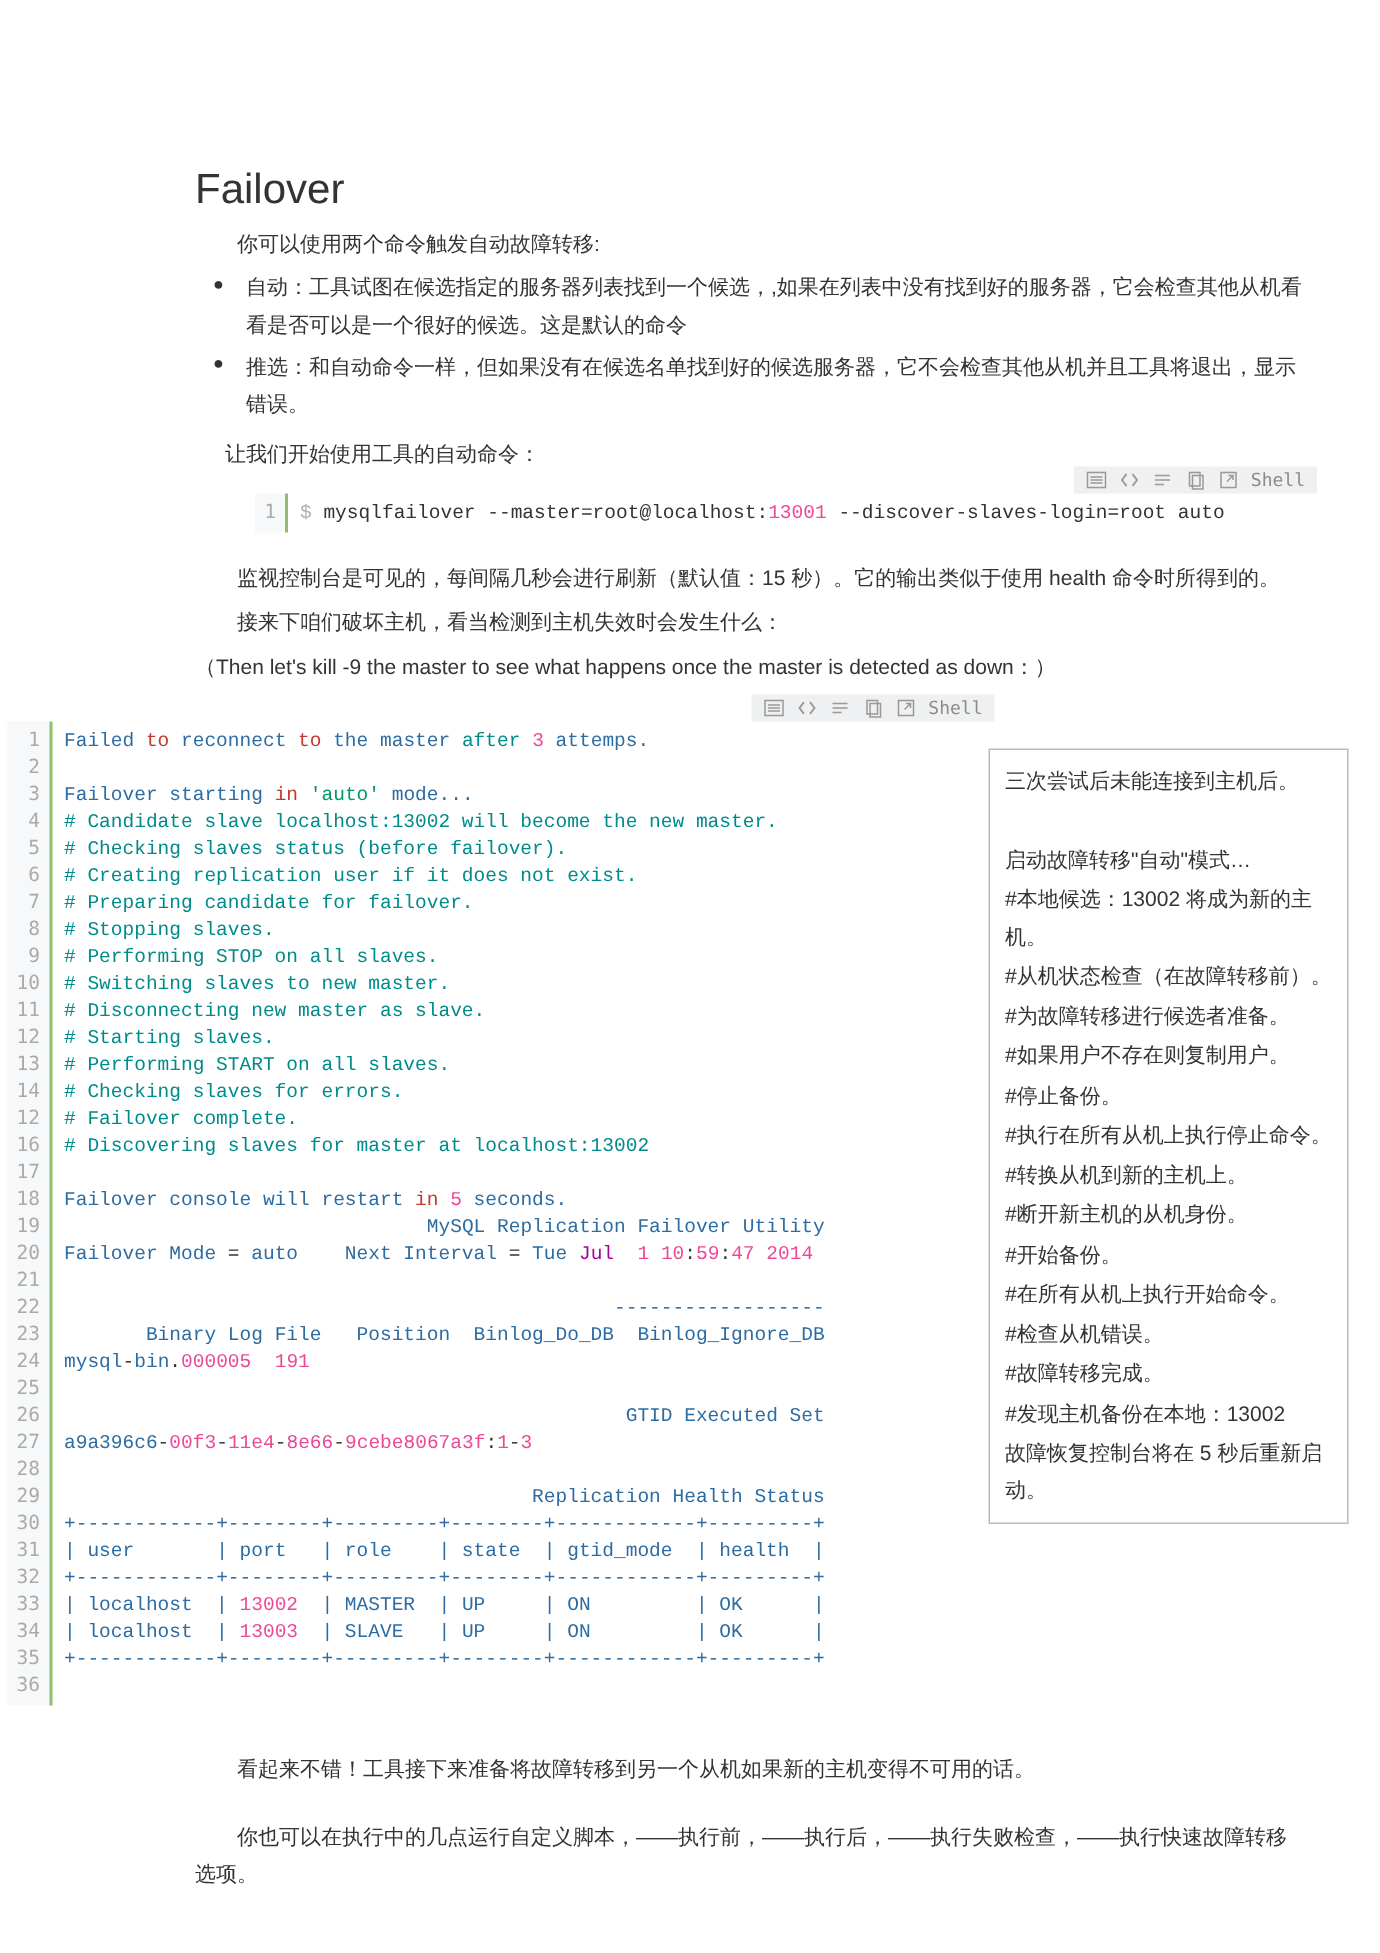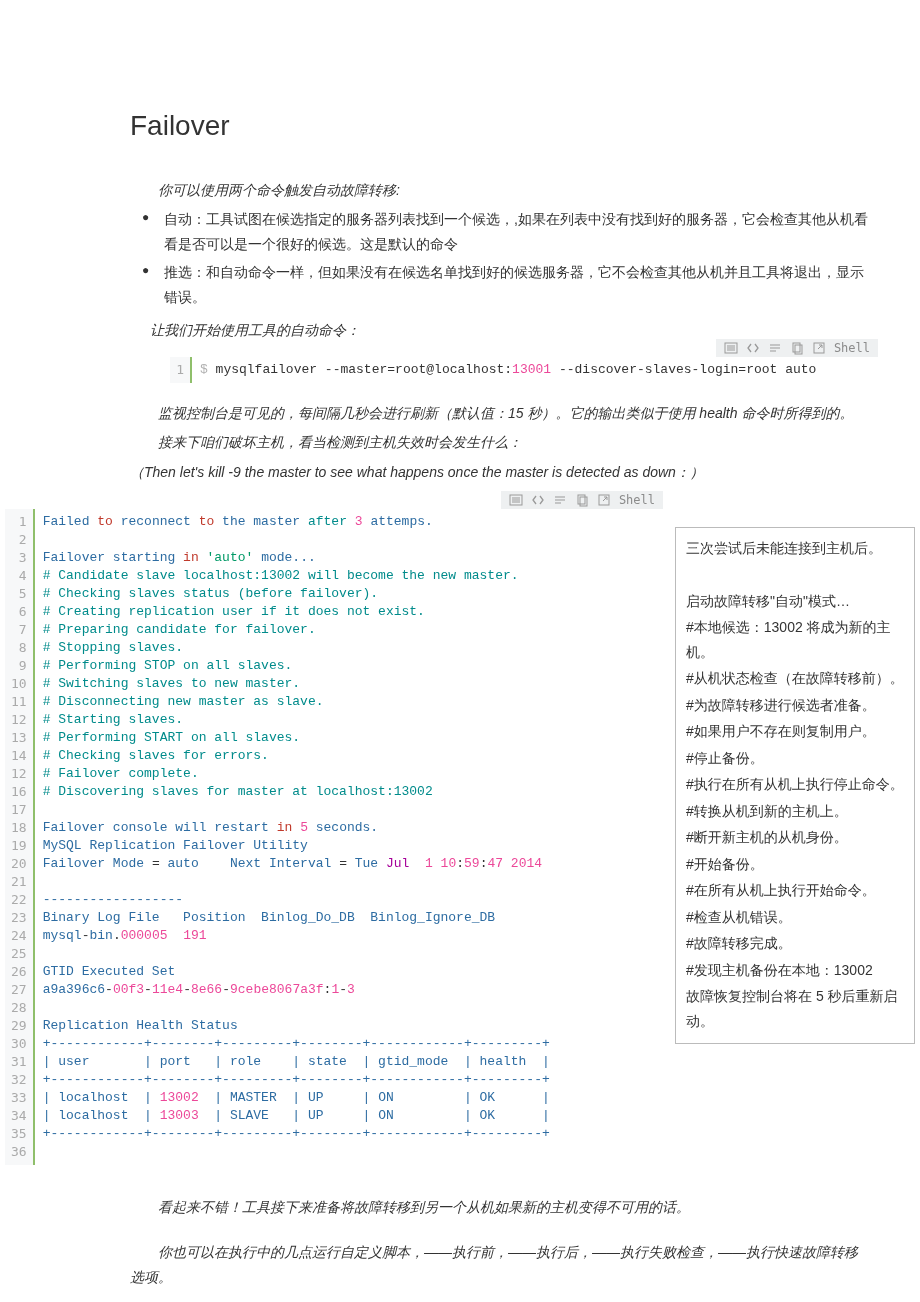--- a/index.html
+++ b/index.html
@@ -1,44 +1,44 @@
 <!DOCTYPE html>
 <html><head>
 <meta charset="utf-8">
 <style>
   * { margin: 0; padding: 0; box-sizing: border-box; }
   body { background: #fff; font-family: "Microsoft YaHei", Arial, sans-serif; font-size: 14px; color: #333; width: 920px; }
   .page { padding: 110px 50px 60px 130px; }
-  h1 { font-size: 28px; font-weight: 400; margin-bottom: 36px; color: #333; }
-  .para { margin-bottom: 4px; line-height: 1.8; font-style: italic; }
+  h1 { font-size: 28px; font-weight: 400; margin-bottom: 8px; color: #333; }
+  .para { margin-bottom: 4px; line-height: 1.8; }
   .indent { text-indent: 2em; }
   .para-left { padding-left: 20px; }
   ul.bullets { list-style: none; margin: 4px 0 8px 8px; }
   ul.bullets li { position: relative; padding-left: 26px; line-height: 1.8; margin-bottom: 2px; }
   ul.bullets li::before { content: "●"; position: absolute; left: 4px; top: 0; font-size: 12px; }
 
   .codeblock { position: relative; margin: 14px 0 18px -90px; width: calc(100% + 120px); }
   .code-toolbar { position: absolute; right: 2px; top: -20px; background: #eef0f1; font-family: Consolas, monospace; font-size: 12px; color: #8b8b8b; padding: 2px 8px; display: flex; align-items: center; gap: 8px; }
   .gutter { float: left; background: #f7f8f9; padding: 4px 6px; text-align: right; font-family: Consolas, monospace; font-size: 13px; color: #aaa; min-width: 22px; }
   .gutter .ln { display: block; line-height: 18px; }
   .gutter-border { border-right: 2px solid #8fbf6b; }
   .codelines { overflow: hidden; padding: 4px 8px; font-family: Consolas, "Courier New", monospace; font-size: 13px; }
   .codelines .cl { display: block; line-height: 18px; white-space: pre; }
   .codetbl { display: flex; align-items: stretch; }
   .clr { clear: both; }
 
   .c-prompt { color: #b0b0b0; }
   .c-red { color: #c0392b; }
-  .c-blue { color: #2d6ca2; }
+  .c-blue { color: #2d6ca2; text-align: right; }
   .c-teal { color: #008b8b; }
   .c-str { color: #009966; }
   .c-num { color: #ec4899; }
   .c-fuchsia { color: #a60099; }
 
-  .anno-box { position: absolute; right: 0; top: 18px; width: 240px; border: 1px solid #bbb; padding: 8px 10px; font-size: 14px; line-height: 1.75; background: #fff; }
+  .anno-box { position: absolute; right: 16px; top: 18px; width: 240px; border: 1px solid #bbb; padding: 8px 10px; font-size: 14px; line-height: 1.75; background: #fff; }
   .anno-box p { margin-bottom: 2px; }
 
   .wide-block { margin-left: -125px; width: 910px; position: relative; padding-right: 246px; }
   .wide-block .gutter { min-width: 24px; }
 
   .shell-cap-1 { position: absolute; right: 12px; top: -18px; }
 
   .shell-svg { vertical-align: middle; }
 </style>
 </head>

